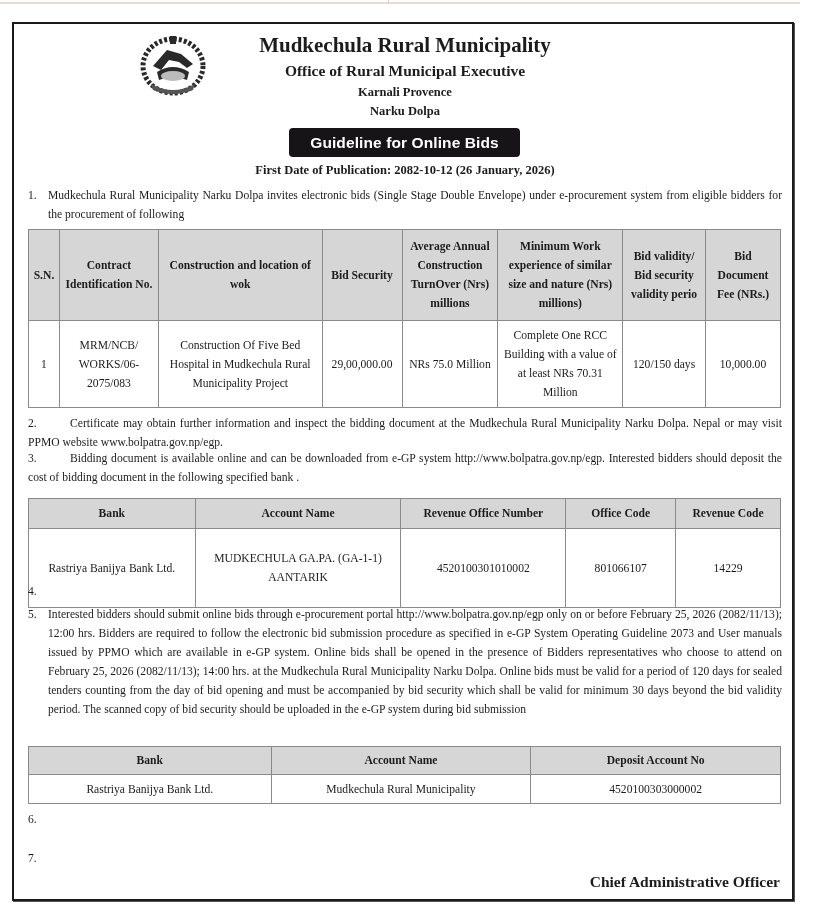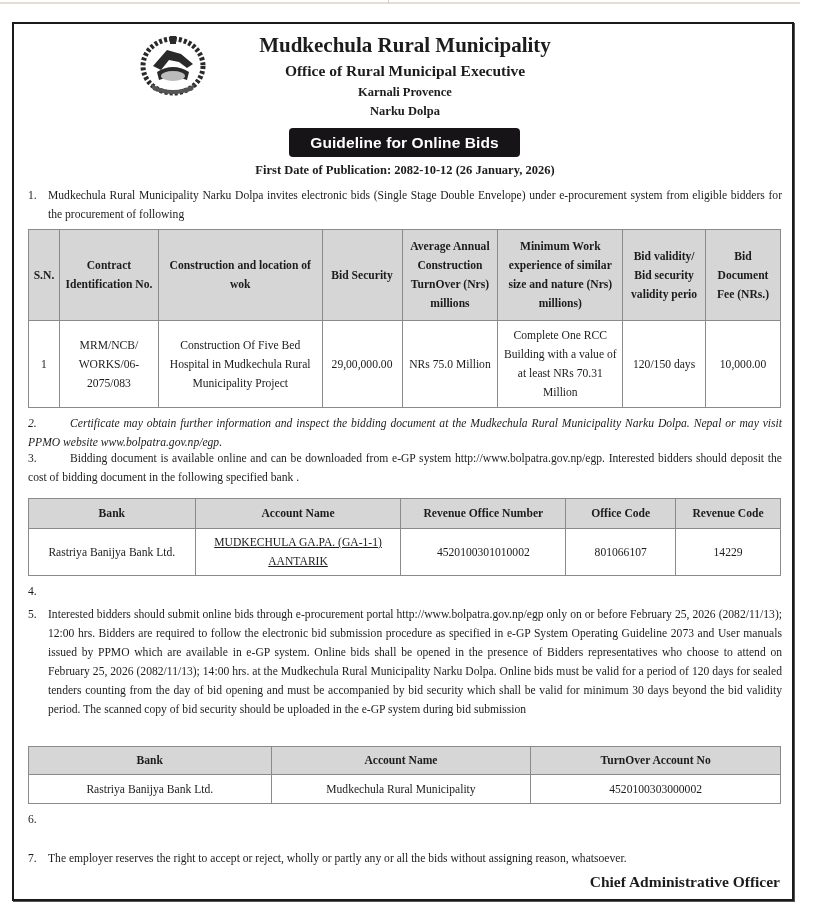--- a/index.html
+++ b/index.html
@@ -122,21 +122,21 @@
       <td>Construction Of Five Bed Hospital in Mudkechula Rural Municipality Project</td>
       <td>29,00,000.00</td>
       <td>NRs 75.0 Million</td>
       <td>Complete One RCC Building with a value of at least NRs 70.31 Million</td>
       <td>120/150 days</td>
       <td>10,000.00</td>
     </tr>
   </tbody>
 </table>
 
-<div class="para indent" style="top:414px;font-style:italic;">
+<div class="para indent" style="top:414px;">
   <span class="num">2.</span><span>Certificate may obtain further information and inspect the bidding document at the  Mudkechula Rural Municipality Narku Dolpa. Nepal or may visit PPMO website  www.bolpatra.gov.np/egp.</span>
 </div>
 
 <div class="para indent" style="top:449px;">
   <span class="num">3.</span><span>Bidding document is available online and can be downloaded from e-GP system  http://www.bolpatra.gov.np/egp. Interested bidders should deposit the cost of bidding document in the following specified bank .</span>
 </div>
 
 <table class="t2">
   <colgroup>
     <col style="width:167px">
@@ -150,21 +150,21 @@
       <th>Bank</th>
       <th>Account Name</th>
       <th>Revenue Office Number</th>
       <th>Office Code</th>
       <th>Revenue Code</th>
     </tr>
   </thead>
   <tbody>
     <tr>
       <td>Rastriya Banijya Bank Ltd.</td>
-      <td style="padding:0 18px;text-decoration:underline;">MUDKECHULA GA.PA. (GA-1-1) AANTARIK</td>
+      <td style="padding:16px 18px;">MUDKECHULA GA.PA. (GA-1-1) AANTARIK</td>
       <td>4520100301010002</td>
       <td>801066107</td>
       <td>14229</td>
     </tr>
   </tbody>
 </table>
 
 <div class="para hang" style="top:582px;">
   <span class="num">4.</span>
 </div>
@@ -177,34 +177,33 @@
 <table class="t3">
   <colgroup>
     <col style="width:243px">
       <col style="width:260px">
       <col style="width:250px">
   </colgroup>
   <thead>
     <tr>
       <th>Bank</th>
       <th>Account Name</th>
-      <th>TurnOver Account No</th>
+      <th>Deposit Account No</th>
     </tr>
   </thead>
   <tbody>
     <tr>
       <td>Rastriya Banijya Bank Ltd.</td>
       <td>Mudkechula Rural Municipality</td>
       <td>4520100303000002</td>
     </tr>
   </tbody>
 </table>
 
 <div class="para hang" style="top:810px;">
   <span class="num">6.</span>
 </div>
 
 <div class="para hang" style="top:849px;">
   <span class="num">7.</span>
-  <span>The employer reserves the right to accept or reject, wholly or partly any or all the bids without assigning reason, whatsoever.</span>
 </div>
 
 <div class="signature">Chief Administrative Officer</div>
 
 </body></html>

